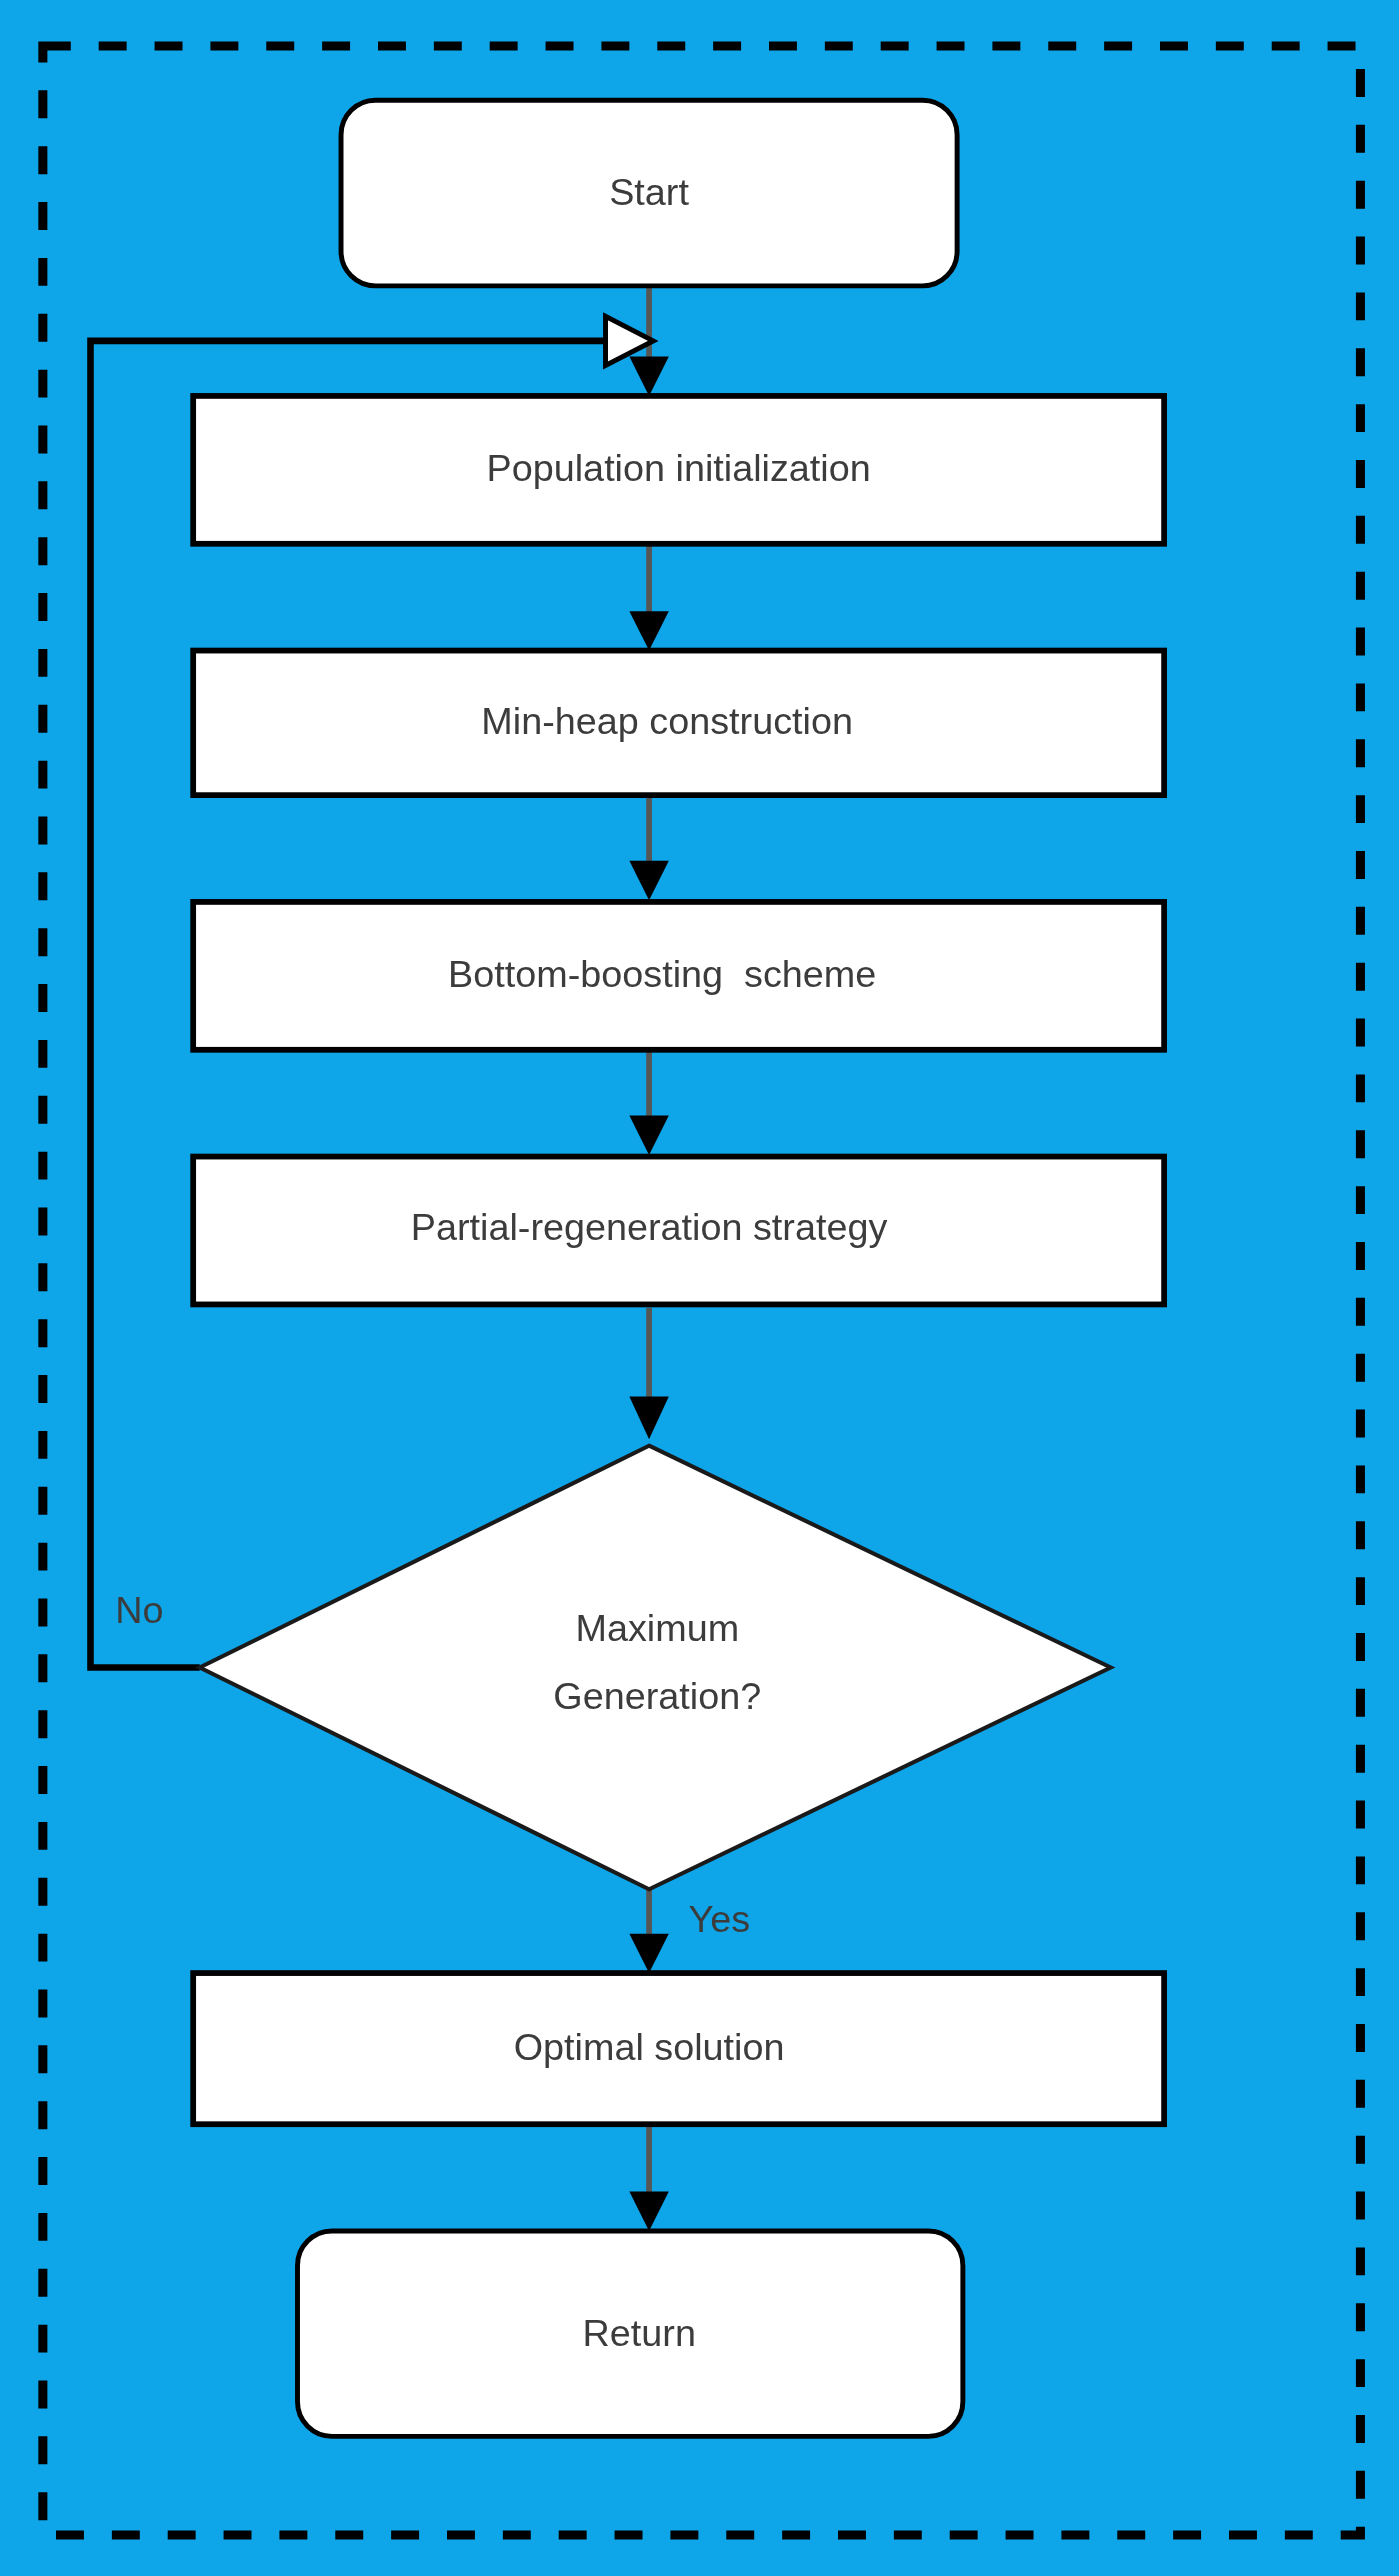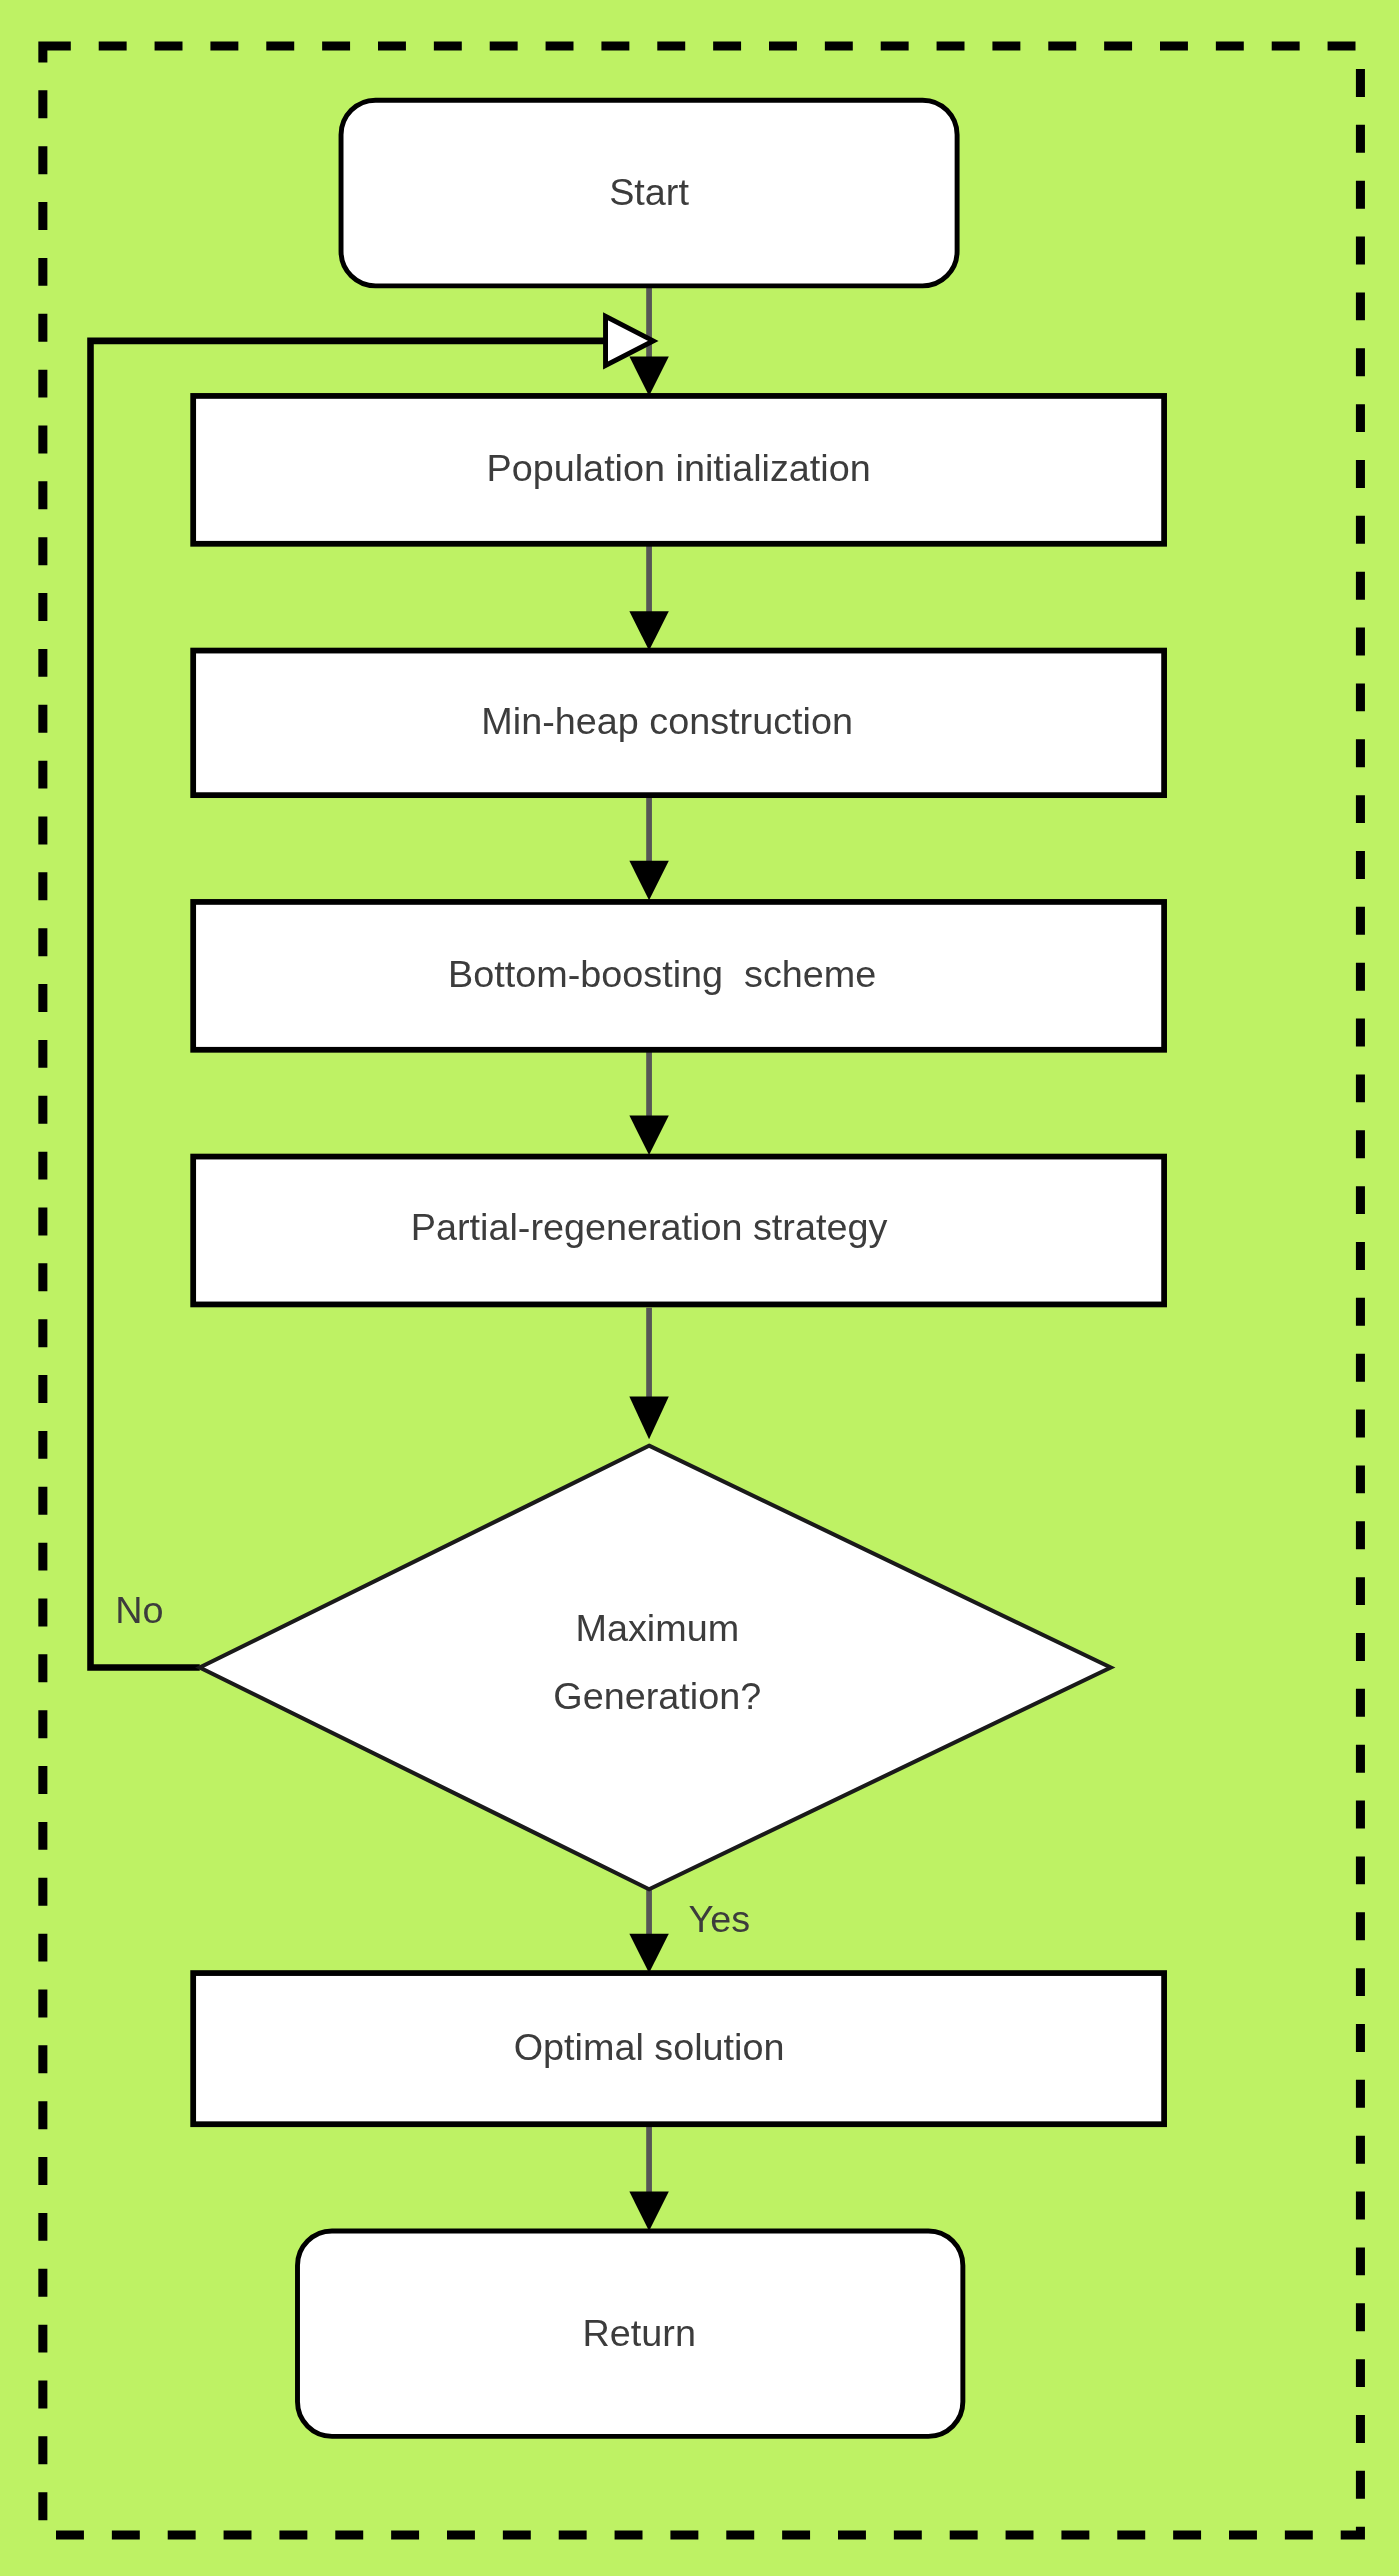--- a/index.html
+++ b/index.html
@@ -8,21 +8,21 @@
     padding: 0;
     background: #ffffff;
   }
   body {
     font-family: "Liberation Sans", sans-serif;
   }
   #canvas {
     position: relative;
     width: 1400px;
     height: 2576px;
-    background: #bef264;
+    background: #0ea5e9;
     overflow: hidden;
   }
   #flow-svg {
     position: absolute;
     left: 0;
     top: 0;
     width: 1400px;
     height: 2576px;
     display: block;
   }

